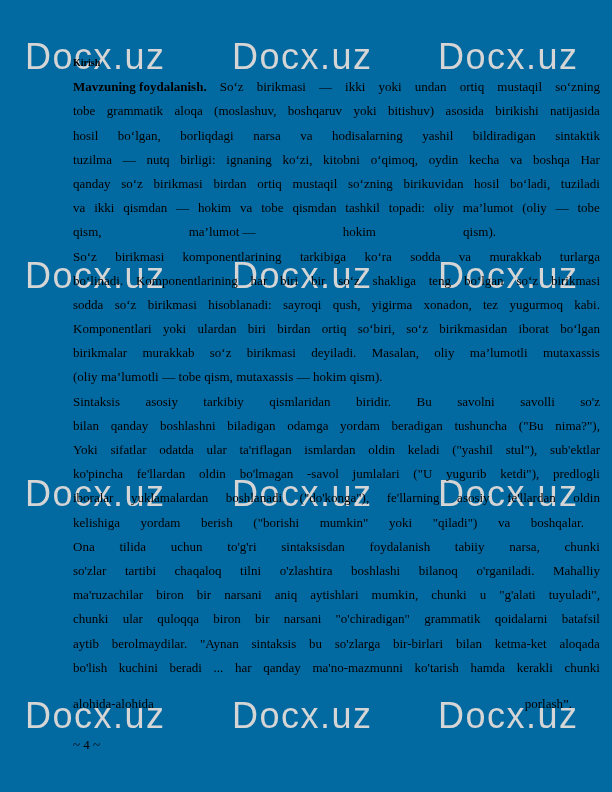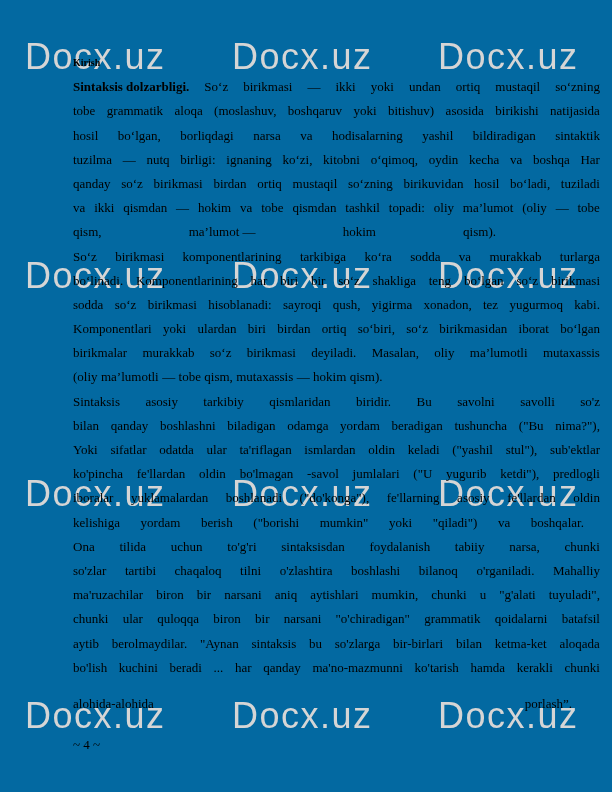--- a/index.html
+++ b/index.html
@@ -46,21 +46,21 @@
       <span class="wm" style="top: 476px; left: 25px; color: rgb(213, 213, 213);">Docx.uz</span>
       <span class="wm" style="top: 476px; left: 232px; color: rgb(213, 213, 213);">Docx.uz</span>
       <span class="wm" style="top: 476px; left: 438px; color: rgb(213, 213, 213);">Docx.uz</span>
       <span class="wm" style="top: 698px; left: 25px; color: rgb(213, 213, 213);">Docx.uz</span>
       <span class="wm" style="top: 698px; left: 232px; color: rgb(213, 213, 213);">Docx.uz</span>
       <span class="wm" style="top: 698px; left: 438px; color: rgb(213, 213, 213);">Docx.uz</span>
     </div>
   <div class="content">
     <div class="title">Kirish</div>
     <div id="paragraphs">
-        <div class="line "><span class="b">Sintaksis dolzarbligi.</span><span>So‘z</span><span>birikmasi</span><span>—</span><span>ikki</span><span>yoki</span><span>undan</span><span>ortiq</span><span>mustaqil</span><span>so‘zning</span></div>
+        <div class="line "><span class="b">Mavzuning foydalanish.</span><span>So‘z</span><span>birikmasi</span><span>—</span><span>ikki</span><span>yoki</span><span>undan</span><span>ortiq</span><span>mustaqil</span><span>so‘zning</span></div>
         <div class="line "><span>tobe</span><span>grammatik</span><span>aloqa</span><span>(moslashuv,</span><span>boshqaruv</span><span>yoki</span><span>bitishuv)</span><span>asosida</span><span>birikishi</span><span>natijasida</span></div>
         <div class="line "><span>hosil</span><span>bo‘lgan,</span><span>borliqdagi</span><span>narsa</span><span>va</span><span>hodisalarning</span><span>yashil</span><span>bildiradigan</span><span>sintaktik</span></div>
         <div class="line "><span>tuzilma</span><span>—</span><span>nutq</span><span>birligi:</span><span>ignaning</span><span>ko‘zi,</span><span>kitobni</span><span>o‘qimoq,</span><span>oydin</span><span>kecha</span><span>va</span><span>boshqa</span><span>Har</span></div>
         <div class="line "><span>qanday</span><span>so‘z</span><span>birikmasi</span><span>birdan</span><span>ortiq</span><span>mustaqil</span><span>so‘zning</span><span>birikuvidan</span><span>hosil</span><span>bo‘ladi,</span><span>tuziladi</span></div>
         <div class="line "><span>va</span><span>ikki</span><span>qismdan</span><span>—</span><span>hokim</span><span>va</span><span>tobe</span><span>qismdan</span><span>tashkil</span><span>topadi:</span><span>oliy</span><span>ma’lumot</span><span>(oliy</span><span>—</span><span>tobe</span></div>
         <div class="line w423"><span>qism,</span><span>ma’lumot&nbsp;—</span><span>hokim</span><span>qism).</span></div>
         <div class="line "><span>So‘z</span><span>birikmasi</span><span>komponentlarining</span><span>tarkibiga</span><span>ko‘ra</span><span>sodda</span><span>va</span><span>murakkab</span><span>turlarga</span></div>
         <div class="line "><span>bo‘linadi.</span><span>Komponentlarining</span><span>har</span><span>biri</span><span>bir</span><span>so‘z</span><span>shakliga</span><span>teng</span><span>bo‘lgan</span><span>so‘z</span><span>birikmasi</span></div>
         <div class="line "><span>sodda</span><span>so‘z</span><span>birikmasi</span><span>hisoblanadi:</span><span>sayroqi</span><span>qush,</span><span>yigirma</span><span>xonadon,</span><span>tez</span><span>yugurmoq</span><span>kabi.</span></div>
         <div class="line "><span>Komponentlari</span><span>yoki</span><span>ulardan</span><span>biri</span><span>birdan</span><span>ortiq</span><span>so‘biri,</span><span>so‘z</span><span>birikmasidan</span><span>iborat</span><span>bo‘lgan</span></div>

